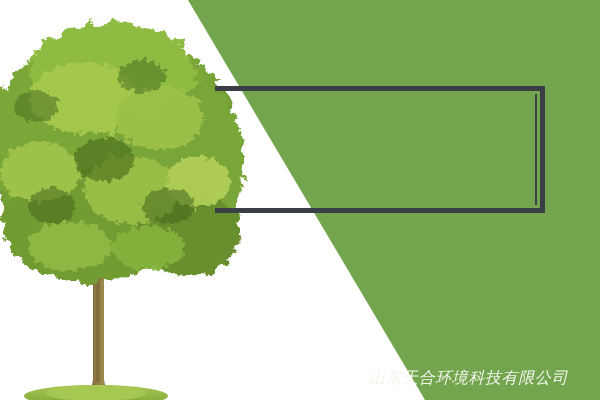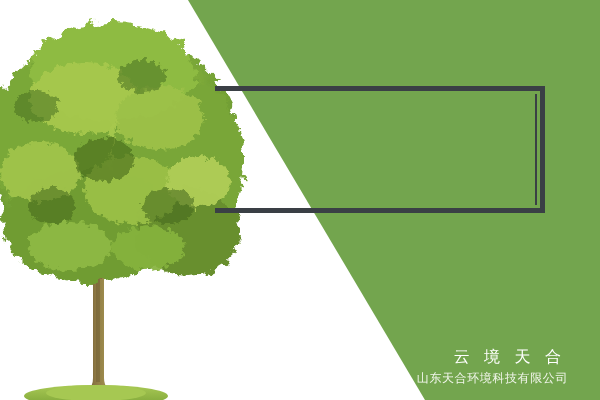--- a/index.html
+++ b/index.html
@@ -89,24 +89,25 @@
   #brand-name {
     color: #ffffff;
     font-size: 16px;
     letter-spacing: 5px;
     line-height: 22px;
     padding-right: 2px;
     white-space: nowrap;
   }
   #brand-company {
     color: #f2f6ec;
-    font-size: 12px;
+    font-size: 16px;
     letter-spacing: 0.6px;
     line-height: 20px;
     white-space: nowrap;
+    font-style: italic;
   }
 </style>
 </head>
 <body>
 
 <div id="slide">
 
   <div id="green-field"></div>
 
   <div id="tree-art">
@@ -185,17 +186,16 @@
         <ellipse cx="104" cy="386" rx="72" ry="11" fill="url(#grassGrad)"></ellipse>
         <ellipse cx="104" cy="383" rx="50" ry="8" fill="#a6c852"></ellipse>
       </g>
     </svg>
   </div>
 
   <div id="title-frame"></div>
 
 
   <div id="footer-block">
-    <div id="brand-name">云 境 天 合</div>
     <div id="brand-company">山东天合环境科技有限公司</div>
   </div>
 
 </div>
 
 </body></html>

